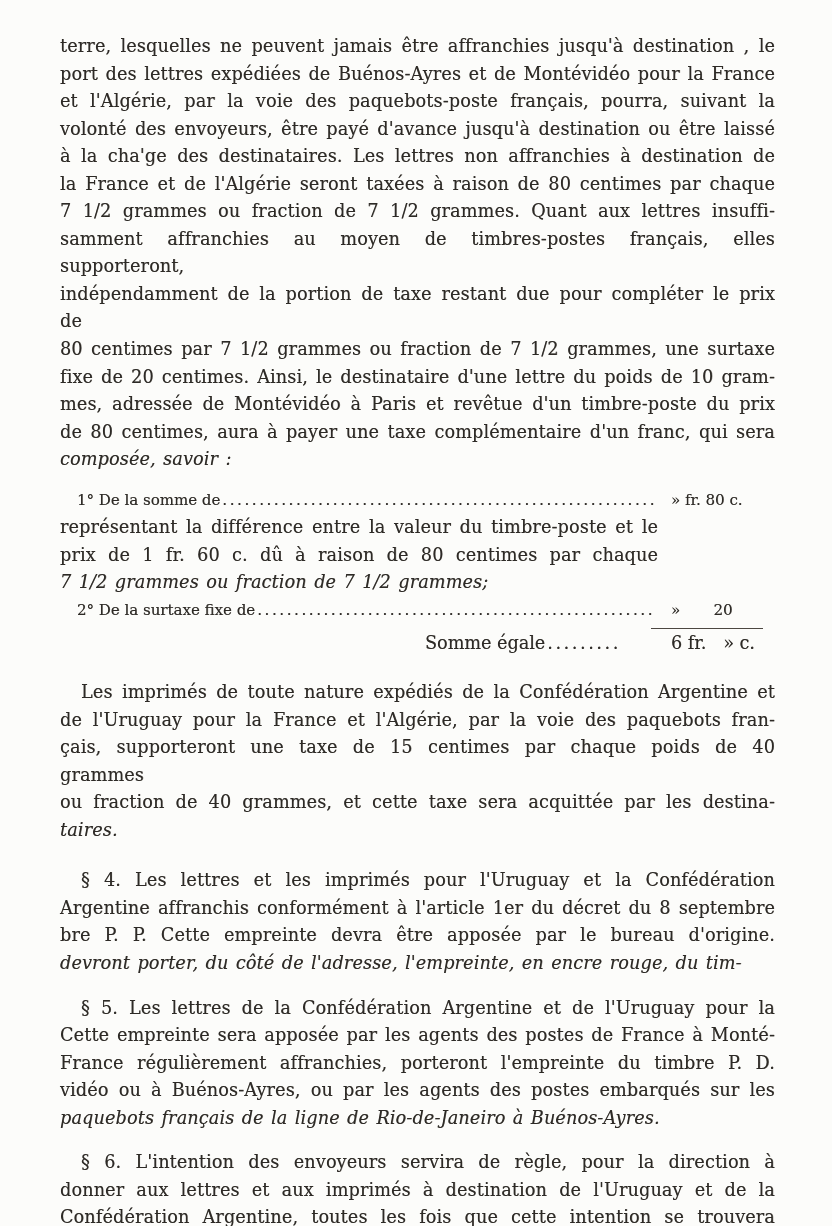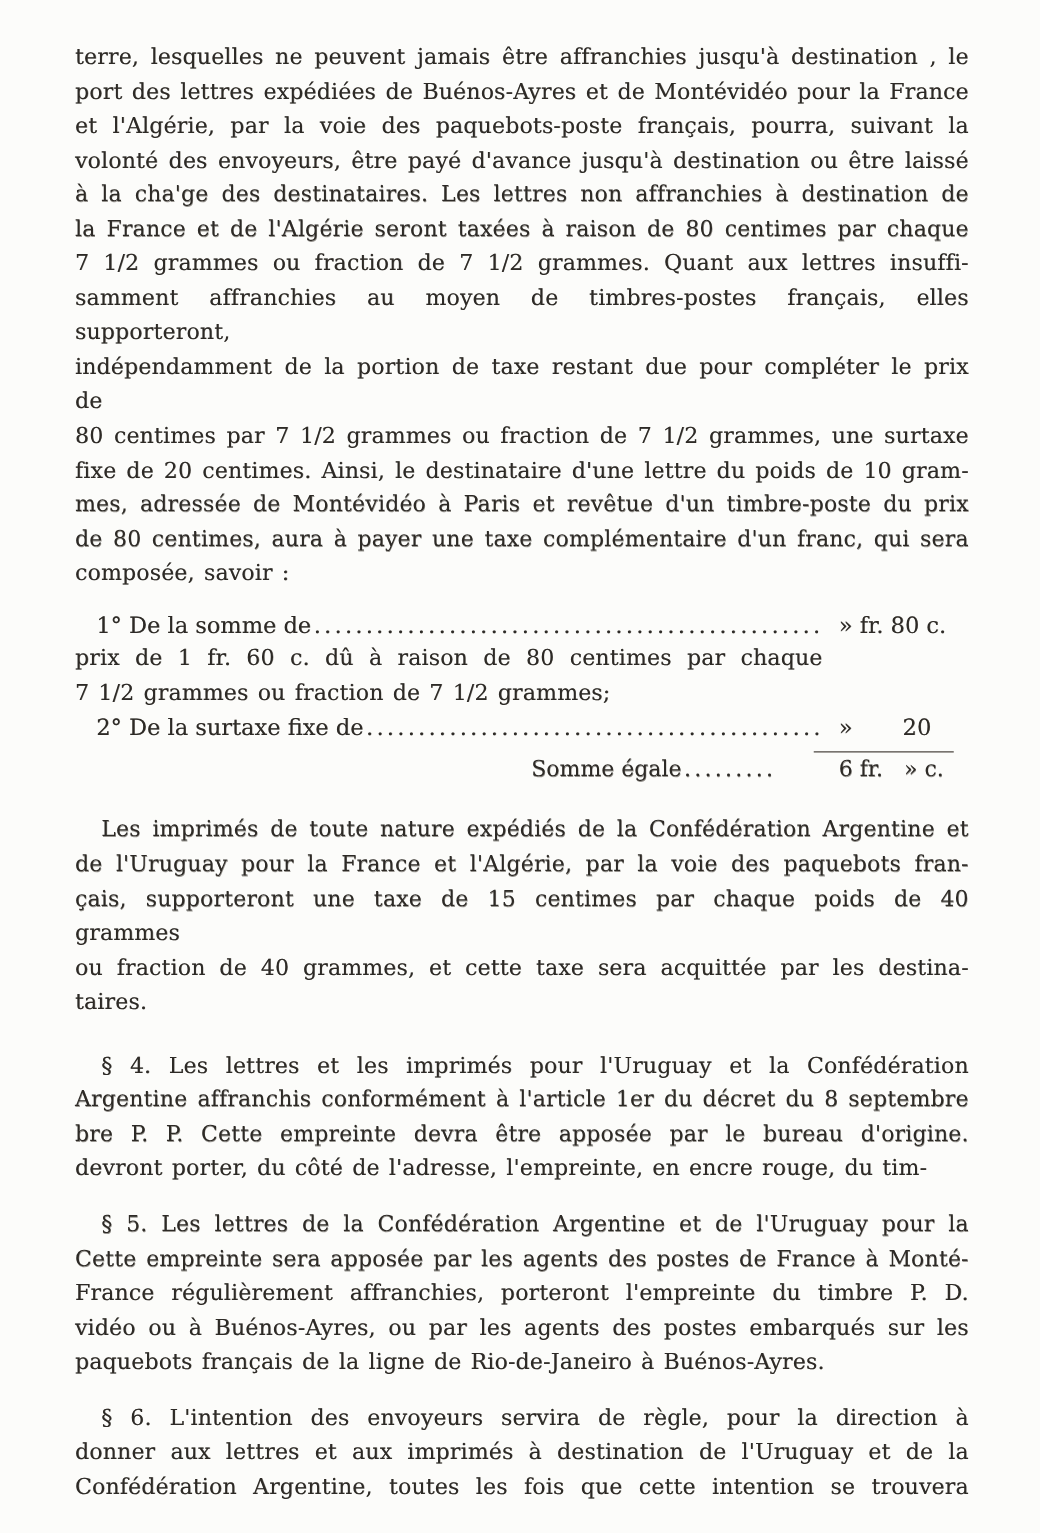--- a/index.html
+++ b/index.html
@@ -20,29 +20,29 @@
   .sheet { padding: 33px 57px 0 60px; }
 
   .line {
     font-size: 17.6px;
     line-height: 27.55px;
     letter-spacing: 0.15px;
     word-spacing: 1.6px;
     text-align: justify;
     text-align-last: justify;
   }
-  .para.lastleft .line:last-child { text-align-last: left; }
+  .para.lastleft .line:last-child { text-align-last: left; font-style: italic; }
   .para.indent .line:first-child { text-indent: 21px; }
 
   
   .tariff { margin-top: 13px; }
   .t-row {
     display: flex;
     align-items: baseline;
-    font-size: 18px;
+    font-size: 15px;
     line-height: 27.55px;
     padding-left: 17px;
   }
   .t-label { white-space: pre; flex: none; }
   .t-leader {
     flex: 1 1 auto;
     overflow: hidden;
     white-space: nowrap;
     letter-spacing: 2.6px;
     margin: 0 16px 0 2px;
@@ -100,20 +100,21 @@
 
     <div class="tariff">
 
       <div class="t-row">
         <span class="t-label">1° De la somme de</span>
         <span class="t-leader">................................................................................</span>
         <span class="t-amount">» fr. 80 c.</span>
       </div>
 
       <div class="para lastleft t-cont">
+          <div class="line">représentant la différence entre la valeur du timbre-poste et le</div>
           <div class="line">prix de 1 fr. 60 c. dû à raison de 80 centimes par chaque</div>
           <div class="line">7 1/2 grammes ou fraction de 7 1/2 grammes;</div>
         </div>
 
       <div class="t-row">
         <span class="t-label">2° De la surtaxe fixe de</span>
         <span class="t-leader">................................................................................</span>
         <span class="t-amount">»       20</span>
       </div>
 

